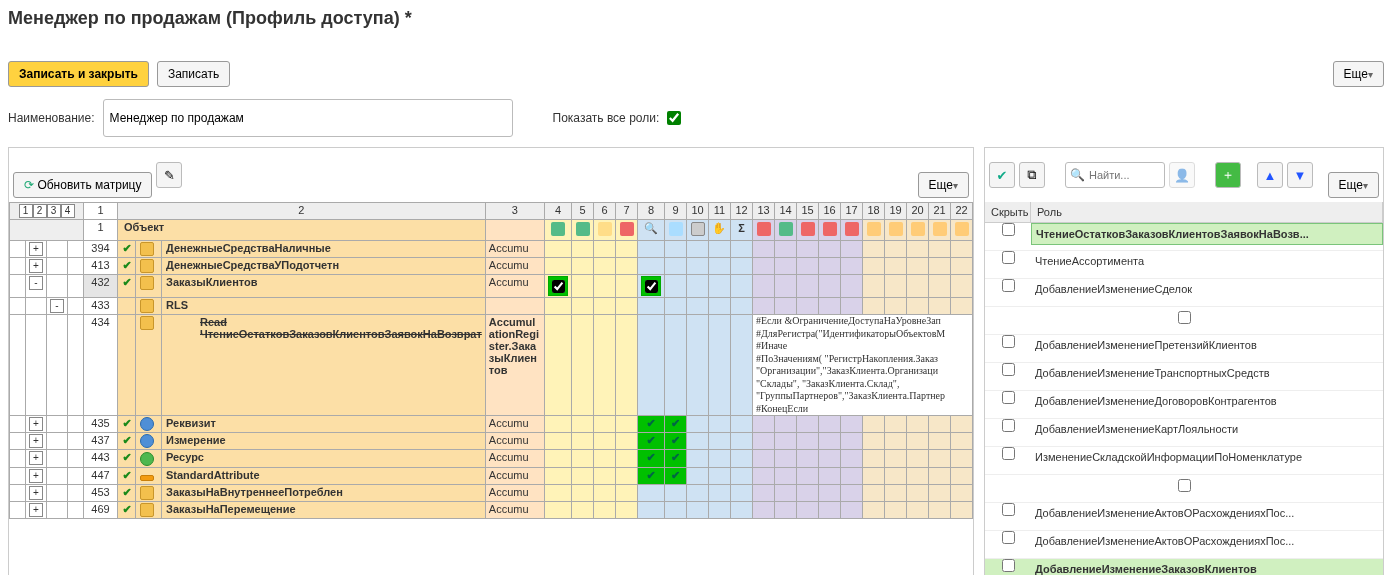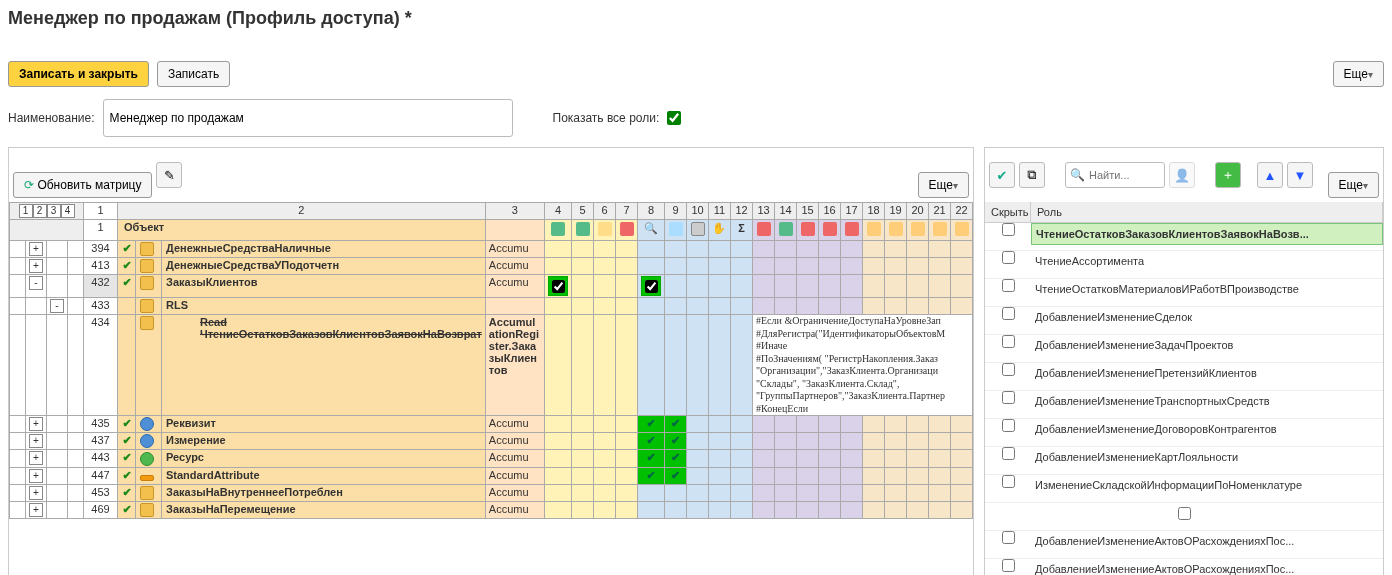--- a/index.html
+++ b/index.html
@@ -507,29 +507,24 @@
           <div class="role-row">
             <div><input type="checkbox" style=""></div>
             <div class="role-highlight">ЧтениеОстатковЗаказовКлиентовЗаявокНаВозв...</div>
           </div>
           <div class="role-row">
             <div><input type="checkbox" style=""></div>
             <div>ЧтениеАссортимента</div>
           </div>
           <div class="role-row">
             <div><input type="checkbox" style=""></div>
-            <div>ЧтениеОстатковМатериаловИРаботВПроизводстве</div>
-          </div>
-          <div class="role-row">
-            <div><input type="checkbox" style=""></div>
             <div>ДобавлениеИзменениеСделок</div>
           </div>
           <div class="role-row">
             <div><input type="checkbox" style=""></div>
-            <div>ДобавлениеИзменениеЗадачПроектов</div>
           </div>
           <div class="role-row">
             <div><input type="checkbox" style=""></div>
             <div>ДобавлениеИзменениеПретензийКлиентов</div>
           </div>
           <div class="role-row">
             <div><input type="checkbox" style=""></div>
             <div>ДобавлениеИзменениеТранспортныхСредств</div>
           </div>
           <div class="role-row">

